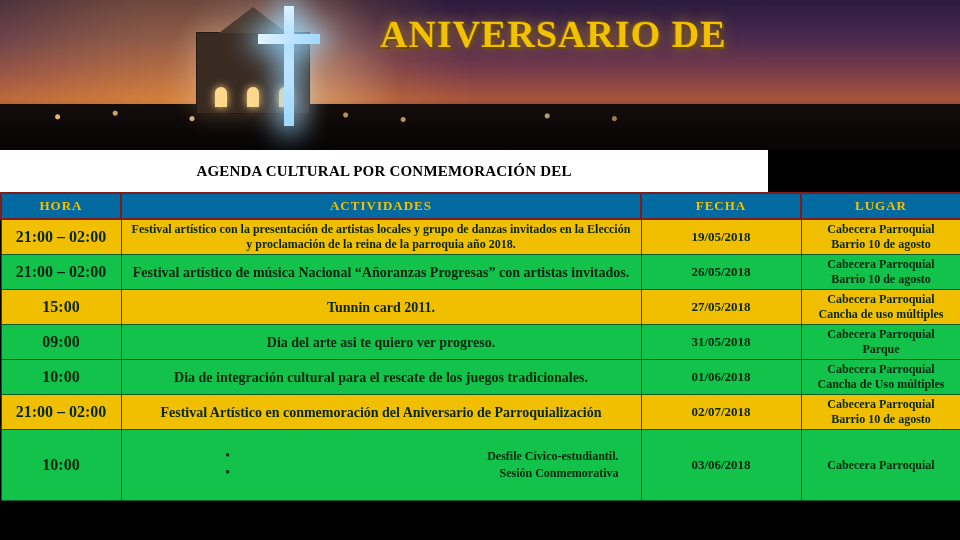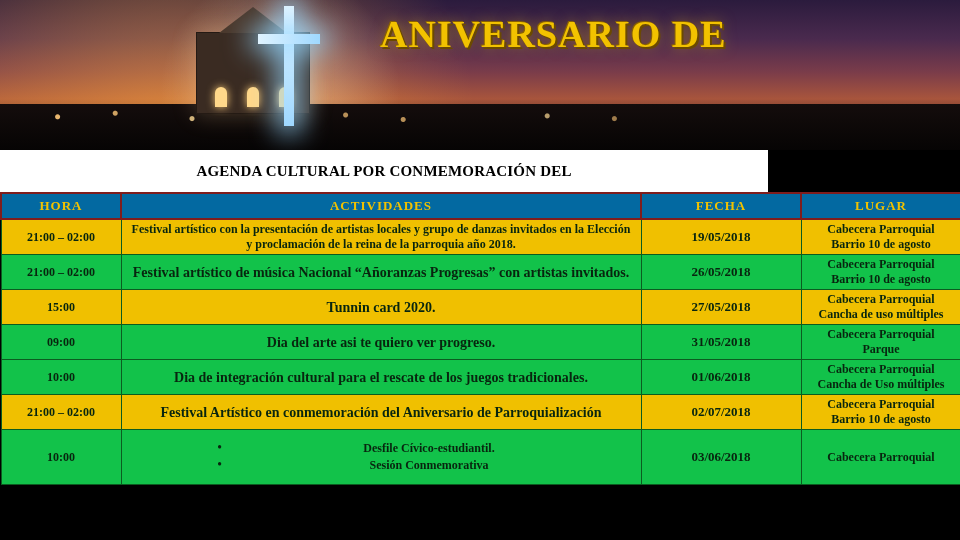--- a/index.html
+++ b/index.html
@@ -92,22 +92,22 @@
     letter-spacing:1px;height:22px;border:2px solid #7f1d1d;text-align:center;
   }
   td{
     border:1px solid #0b5c20;text-align:center;vertical-align:middle;
     font-size:13px;font-weight:bold;color:#08250f;padding:2px 6px;
   }
   tr.green td{background:#12c24a;}
   tr.gold  td{background:#f0c000;}
   td.act{font-size:14px;line-height:17px;}
   td.small{font-size:12px;line-height:15px;font-weight:bold;}
-  td.hora{font-size:12px;}
-  .act-list{margin:8px;padding:0;list-style:none;text-align:center;padding-left:96px;}
+  td.hora{font-size:16px;}
+  .act-list{margin:16px;padding:0;list-style:none;text-align:right;padding-left:96px;}
   .act-list li{position:relative;font-size:12px;line-height:17px;font-weight:bold;}
   .act-list li:before{content:"•";position:absolute;left:-14px;top:-1px;}
   .nowrap{white-space:nowrap;}
 </style>
 </head>
 <body>
 
 <div class="poster">
 
   <div class="hero">
@@ -166,21 +166,21 @@
           <td class="act">Festival artístico de música Nacional “Añoranzas Progresas” con artistas invitados.</td>
           <td>26/05/2018</td>
           <td class="small">
             <div>Cabecera Parroquial</div>
             <div>Barrio 10 de agosto</div>
           </td>
         </tr>
 
         <tr class="gold">
           <td class="hora">15:00</td>
-          <td class="act">Tunnin card 2020.</td>
+          <td class="act">Tunnin card 2011.</td>
           <td>27/05/2018</td>
           <td class="small">
             <div>Cabecera Parroquial</div>
             <div>Cancha de uso múltiples</div>
           </td>
         </tr>
 
         <tr class="green">
           <td class="hora">09:00</td>
           <td class="act">Dia del arte asi te quiero ver progreso.</td>

